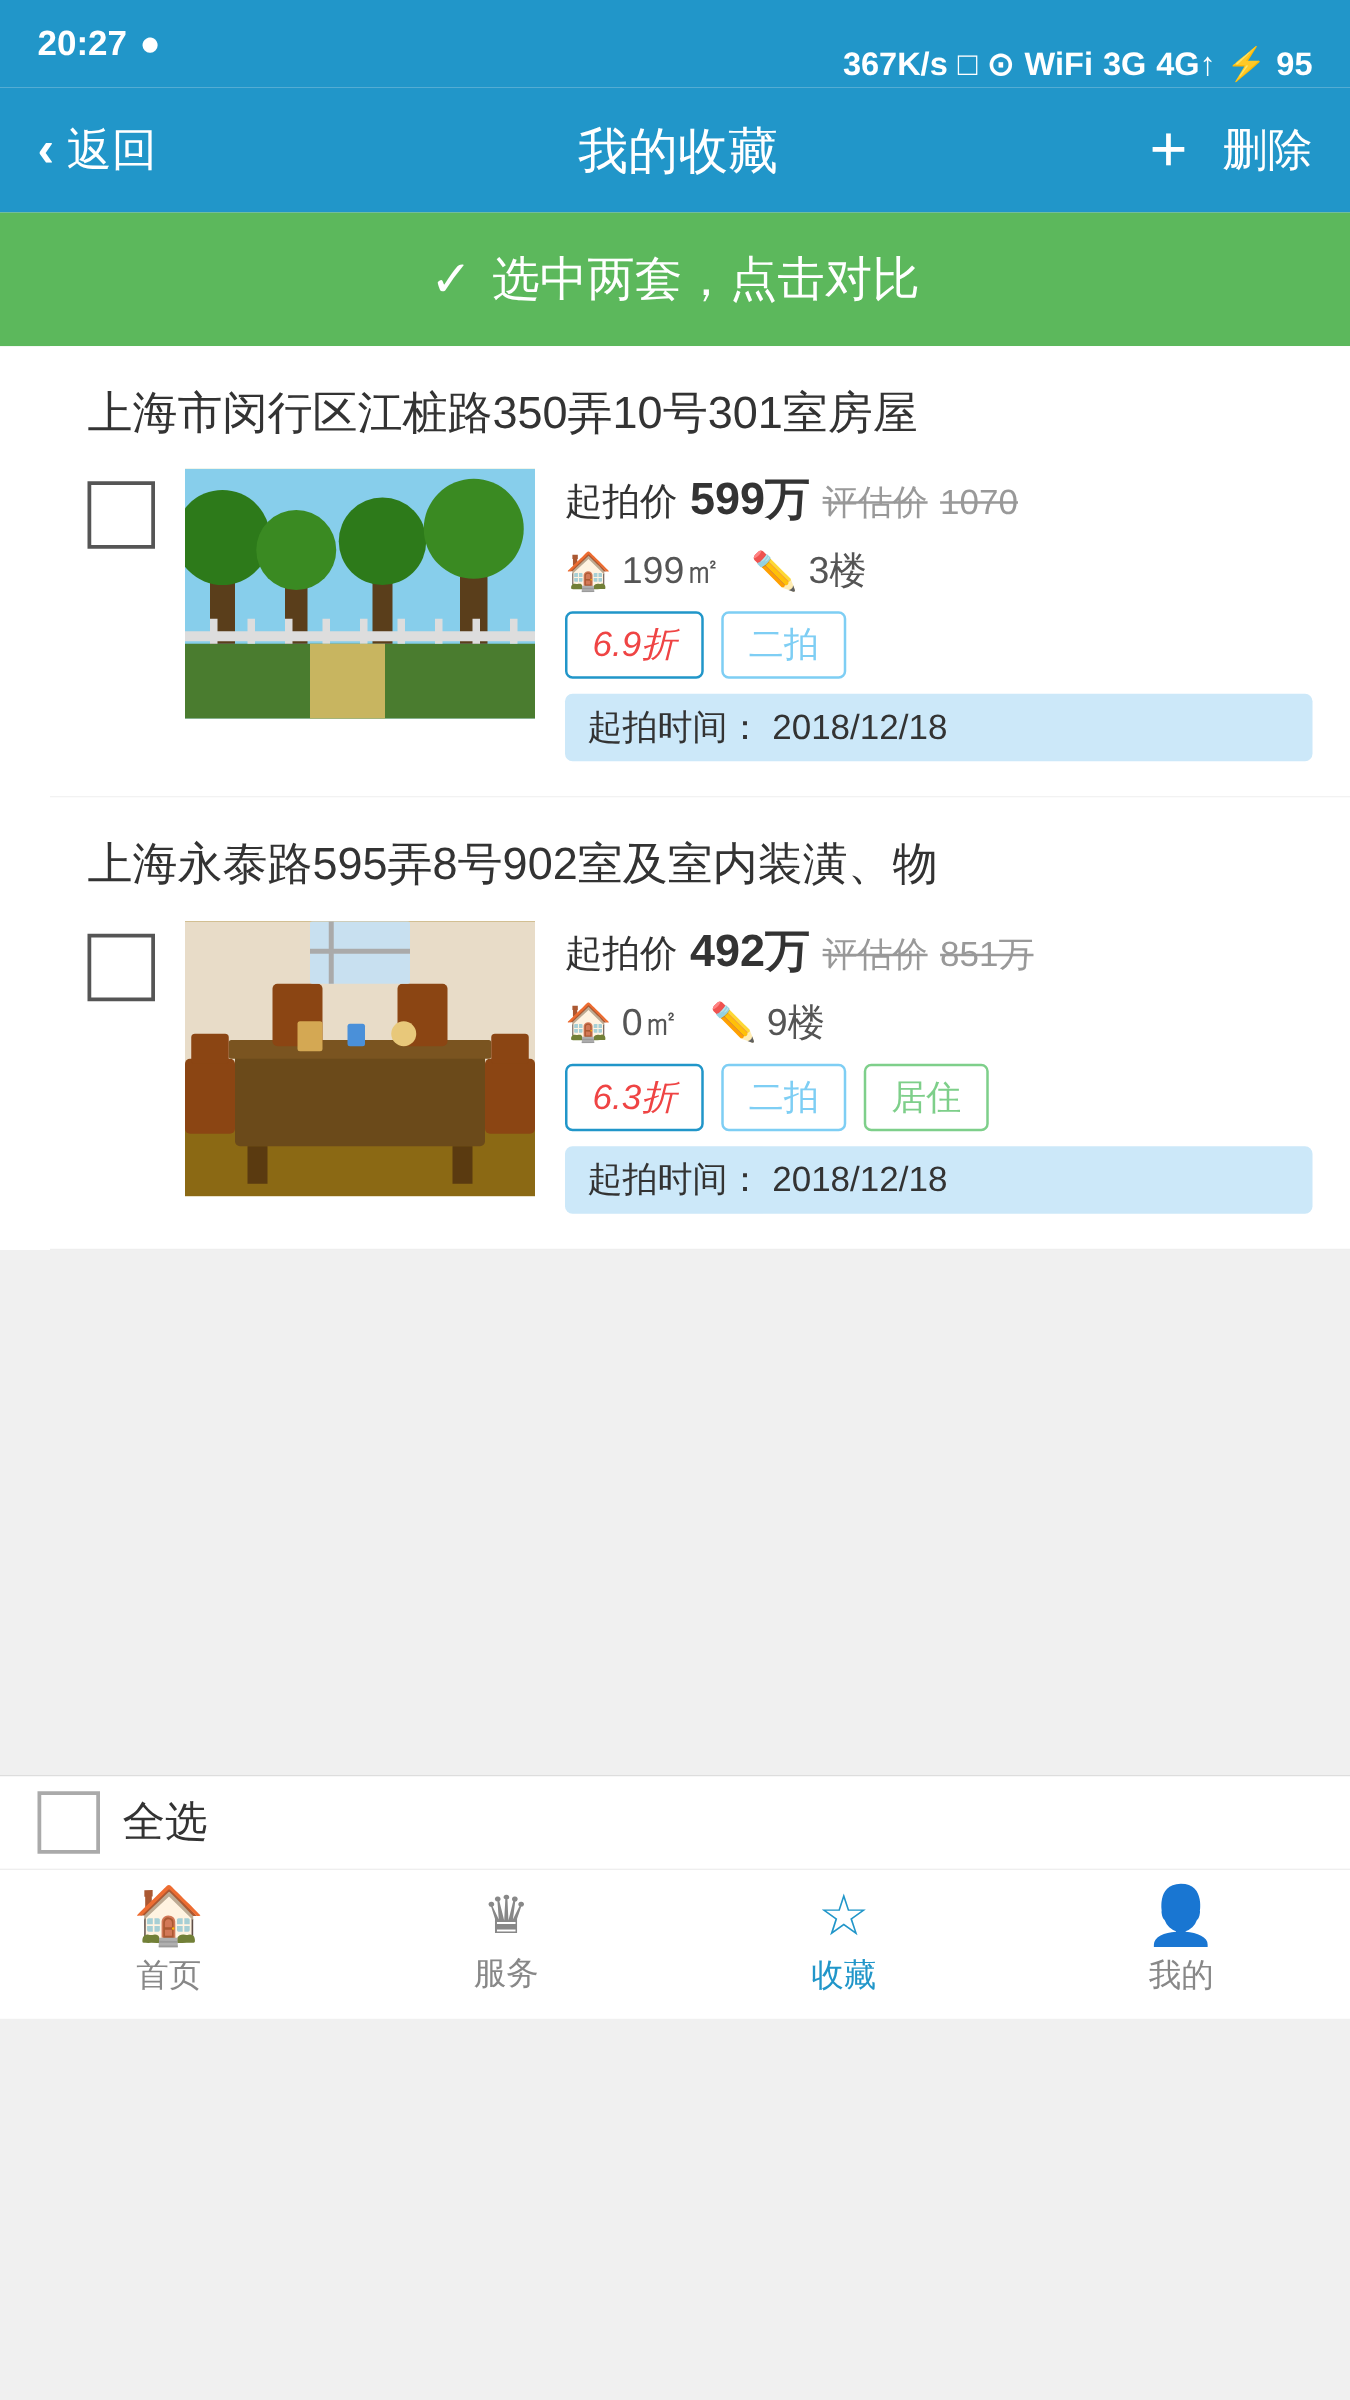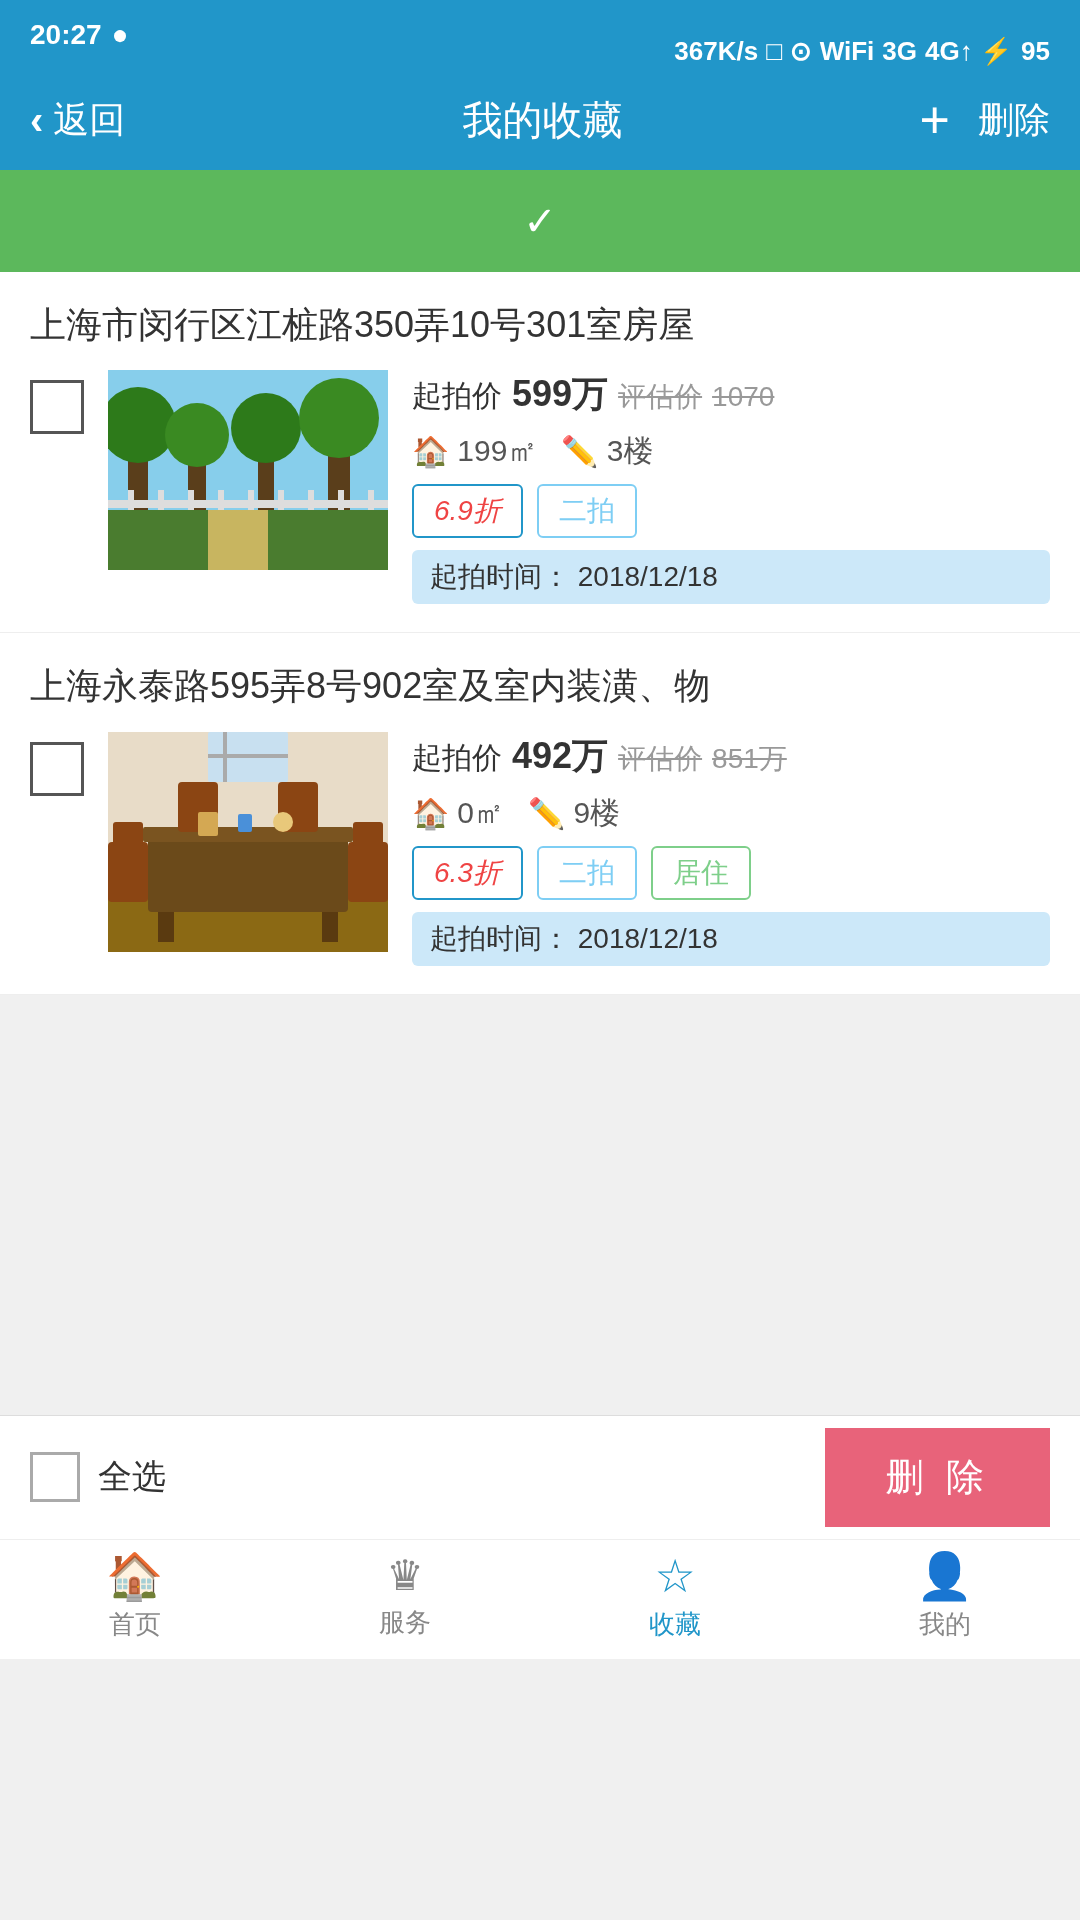--- a/index.html
+++ b/index.html
@@ -53,20 +53,21 @@
       justify-content: center;
       padding: 28px 20px;
       font-size: 38px;
       gap: 16px;
     }
     .compare-banner .check-icon { font-size: 40px; }
 
     
     .content {
       background: white;
+      padding-left: 40px;
     }
 
     
     .property-item {
       background: white;
       padding: 28px 30px;
       border-bottom: 1px solid #eee;
     }
     .property-title {
       font-size: 36px;
@@ -276,20 +277,21 @@
   </div>
   <div class="nav-title">我的收藏</div>
   <div class="nav-actions">
     <span class="nav-add">+</span>
     <span>删除</span>
   </div>
 </div>
 
 <div class="compare-banner">
   <span class="check-icon">✓</span>
+  <span>选中两套，点击对比</span>
 </div>
 
 <div class="content">
 
   <div class="property-item">
     <div class="property-title">上海市闵行区江桩路350弄10号301室房屋</div>
     <div class="property-body">
       <div class="checkbox-area">
         <div class="checkbox"></div>
       </div>
@@ -422,21 +424,20 @@
 
 </div>
 
 <div class="empty-area"></div>
 
 <div class="bottom-bar">
   <div class="select-all">
     <div class="select-all-checkbox"></div>
     <span>全选</span>
   </div>
-  <button class="delete-btn">删 除</button>
 </div>
 
 <div class="tab-bar">
   <div class="tab-item">
     <span class="tab-icon">🏠</span>
     <span class="tab-label">首页</span>
   </div>
   <div class="tab-item">
     <span class="tab-icon" style="font-size:42px;">♛</span>
     <span class="tab-label">服务</span>

